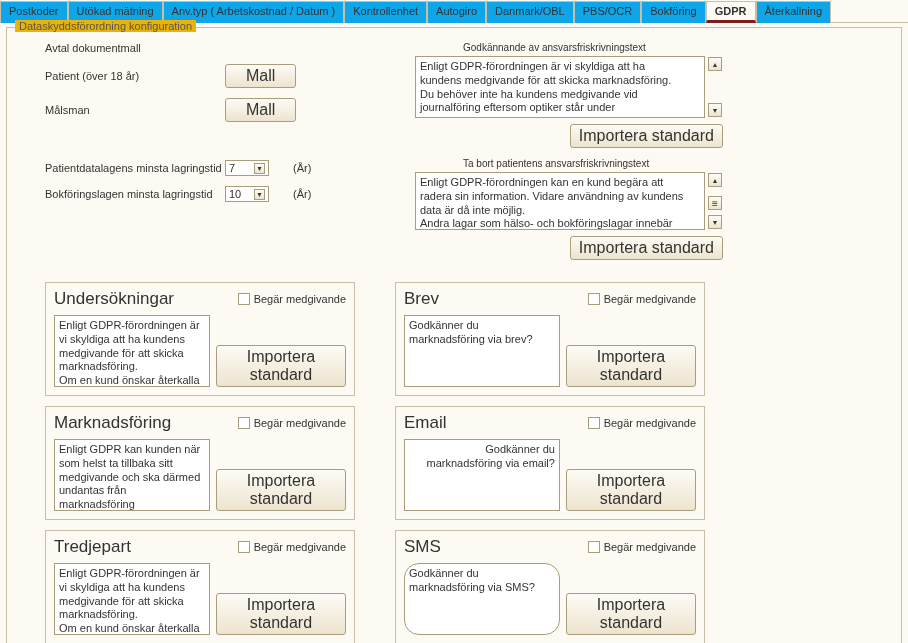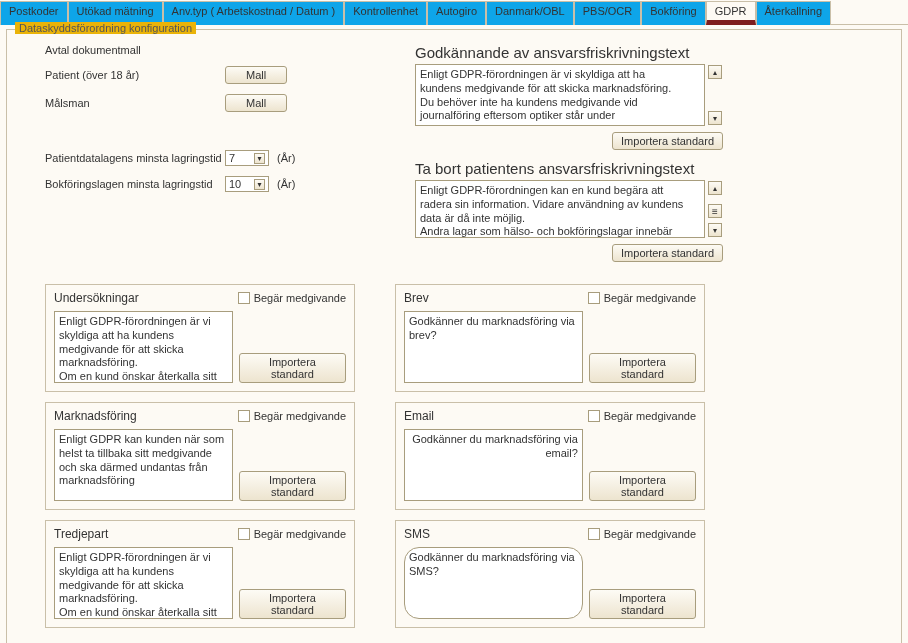--- a/index.html
+++ b/index.html
@@ -22,22 +22,22 @@
     border: 1px solid #c9bfa8;
     border-bottom: none;
     background: #0ea5e9;
     margin-right: 0px;
     cursor: pointer;
     position: relative;
     top: 1px;
   }
   .tab.active {
     background: #fdfaf4;
-    border-bottom: 5px solid #7f1d1d;
-    font-weight: normal;
+    border-bottom: 3px solid #7f1d1d;
+    font-weight: bold;
   }
   .fieldset {
     border: 1px solid #c9bfa8;
     margin: 4px 6px;
     padding: 10px 8px 8px 8px;
     position: relative;
   }
   .fieldset-legend {
     position: absolute;
     top: -8px;
@@ -58,21 +58,21 @@
     display: flex;
     align-items: center;
     margin-bottom: 10px;
   }
   .row-label { width: 180px; }
   .mall-btn, .imp-btn {
     background: linear-gradient(#fdfbf5, #ede4cf);
     border: 1px solid #a89d7d;
     border-radius: 3px;
     padding: 2px 20px;
-    font-size: 11px;
+    font-size: 16px;
     cursor: pointer;
     color: #333;
   }
   .imp-btn { padding: 2px 8px; }
   .dropdown {
     border: 1px solid #a89d7d;
     background: #fff;
     padding: 1px 3px;
     width: 44px;
     display: inline-flex;
@@ -123,24 +123,25 @@
     width: 14px;
     height: 14px;
     border: 1px solid #a89d7d;
     background: linear-gradient(#fdfbf5,#ede4cf);
     font-size: 10px;
     display: flex;
     align-items: center;
     justify-content: center;
   }
   .section-label {
-    font-size: 15px;
+    font-size: 10px;
     color: #333;
     margin-bottom: 3px;
     display: block;
+    margin-left: 48px;
   }
   .btn-row {
     text-align: right;
     margin-top: 6px;
     margin-bottom: 10px;
     width: 308px;
   }
   .panels {
     display: flex;
     flex-wrap: wrap;
@@ -151,21 +152,21 @@
     border: 1px solid #c9bfa8;
     width: 310px;
     padding: 6px 8px 8px 8px;
   }
   .panel-head {
     display: flex;
     justify-content: space-between;
     align-items: center;
     margin-bottom: 6px;
   }
-  .panel-title { font-size: 12px; color: #333; }
+  .panel-title { font-size: 17px; color: #333; }
   .checkbox-wrap {
     display: inline-flex;
     align-items: center;
     gap: 4px;
     cursor: pointer;
   }
   .checkbox {
     width: 12px;
     height: 12px;
     border: 1px solid #a89d7d;
@@ -178,21 +179,21 @@
   }
   .panel-text {
     border: 1px solid #a89d7d;
     background: #fff;
     padding: 3px 4px;
     width: 186px;
     height: 72px;
     overflow: hidden;
     line-height: 1.25;
   }
-  .unit { margin-left: 8px; color: #333; }
+  .unit { margin-left: 24px; color: #333; }
 </style>
 </head>
 <body>
 
 <div class="tabs" id="tab-bar">
     <div class="tab">Postkoder</div>
     <div class="tab">Utökad mätning</div>
     <div class="tab">Anv.typ ( Arbetskostnad / Datum )</div>
     <div class="tab">Kontrollenhet</div>
     <div class="tab">Autogiro</div>

